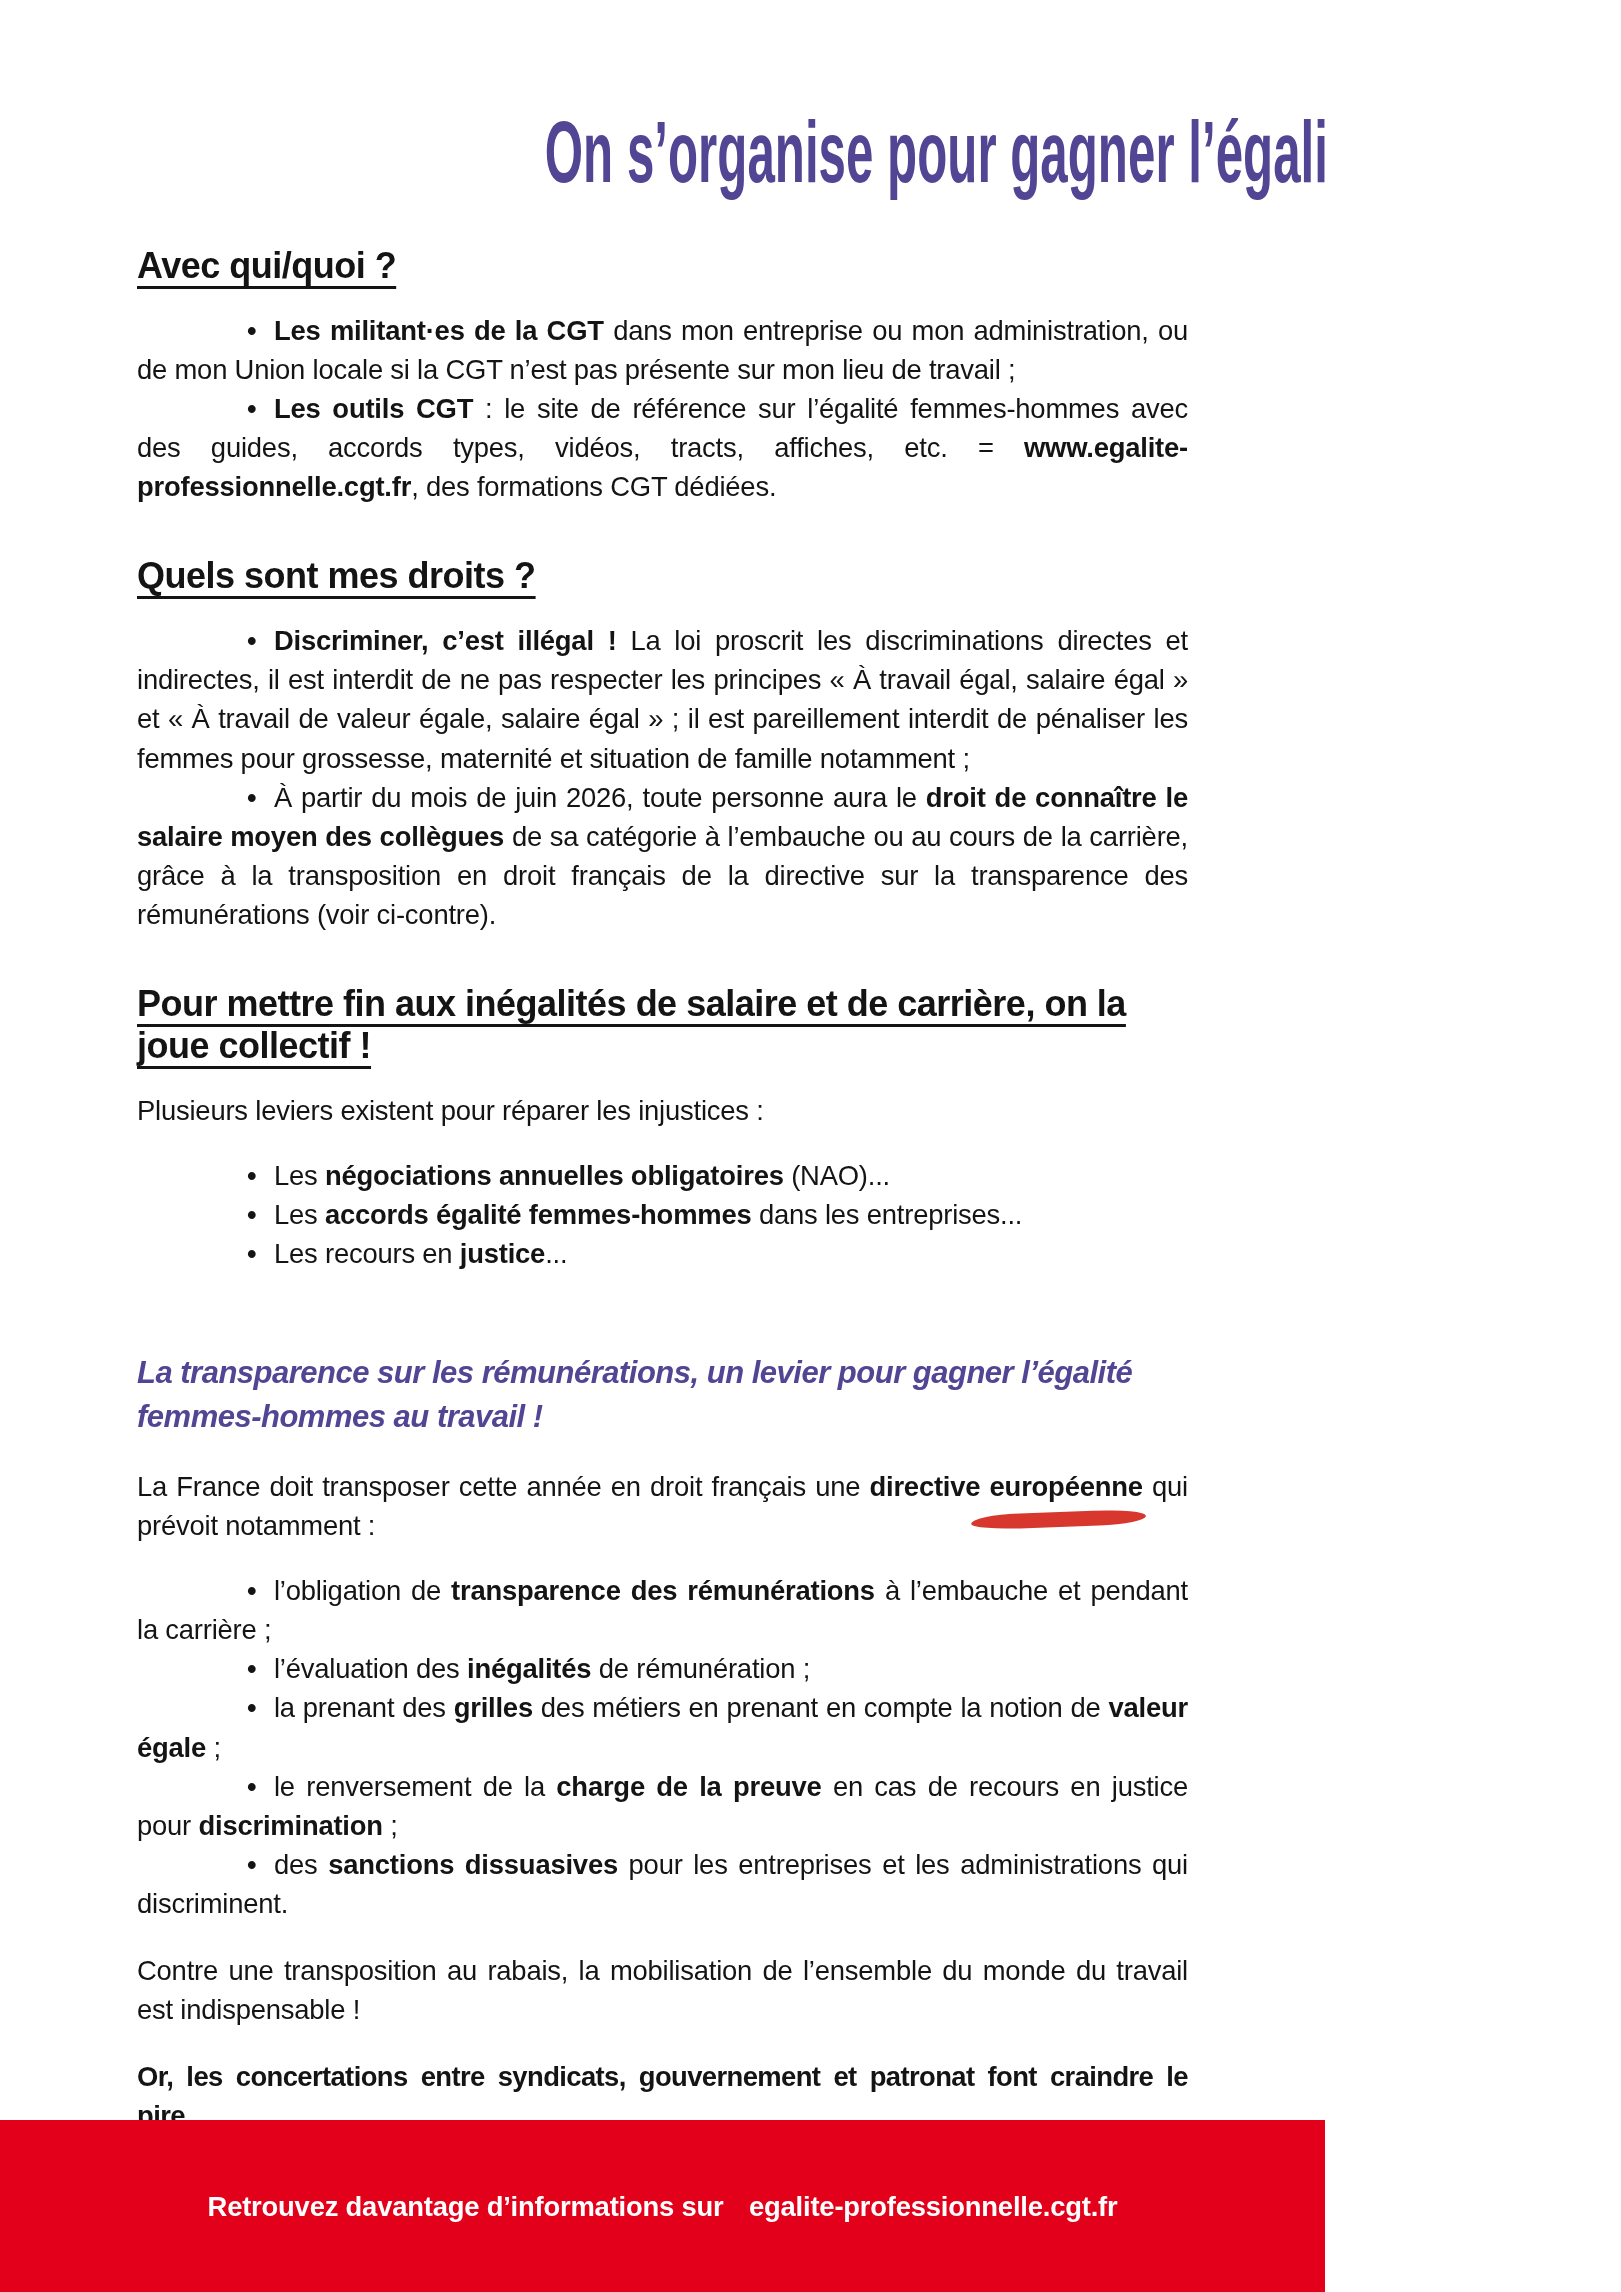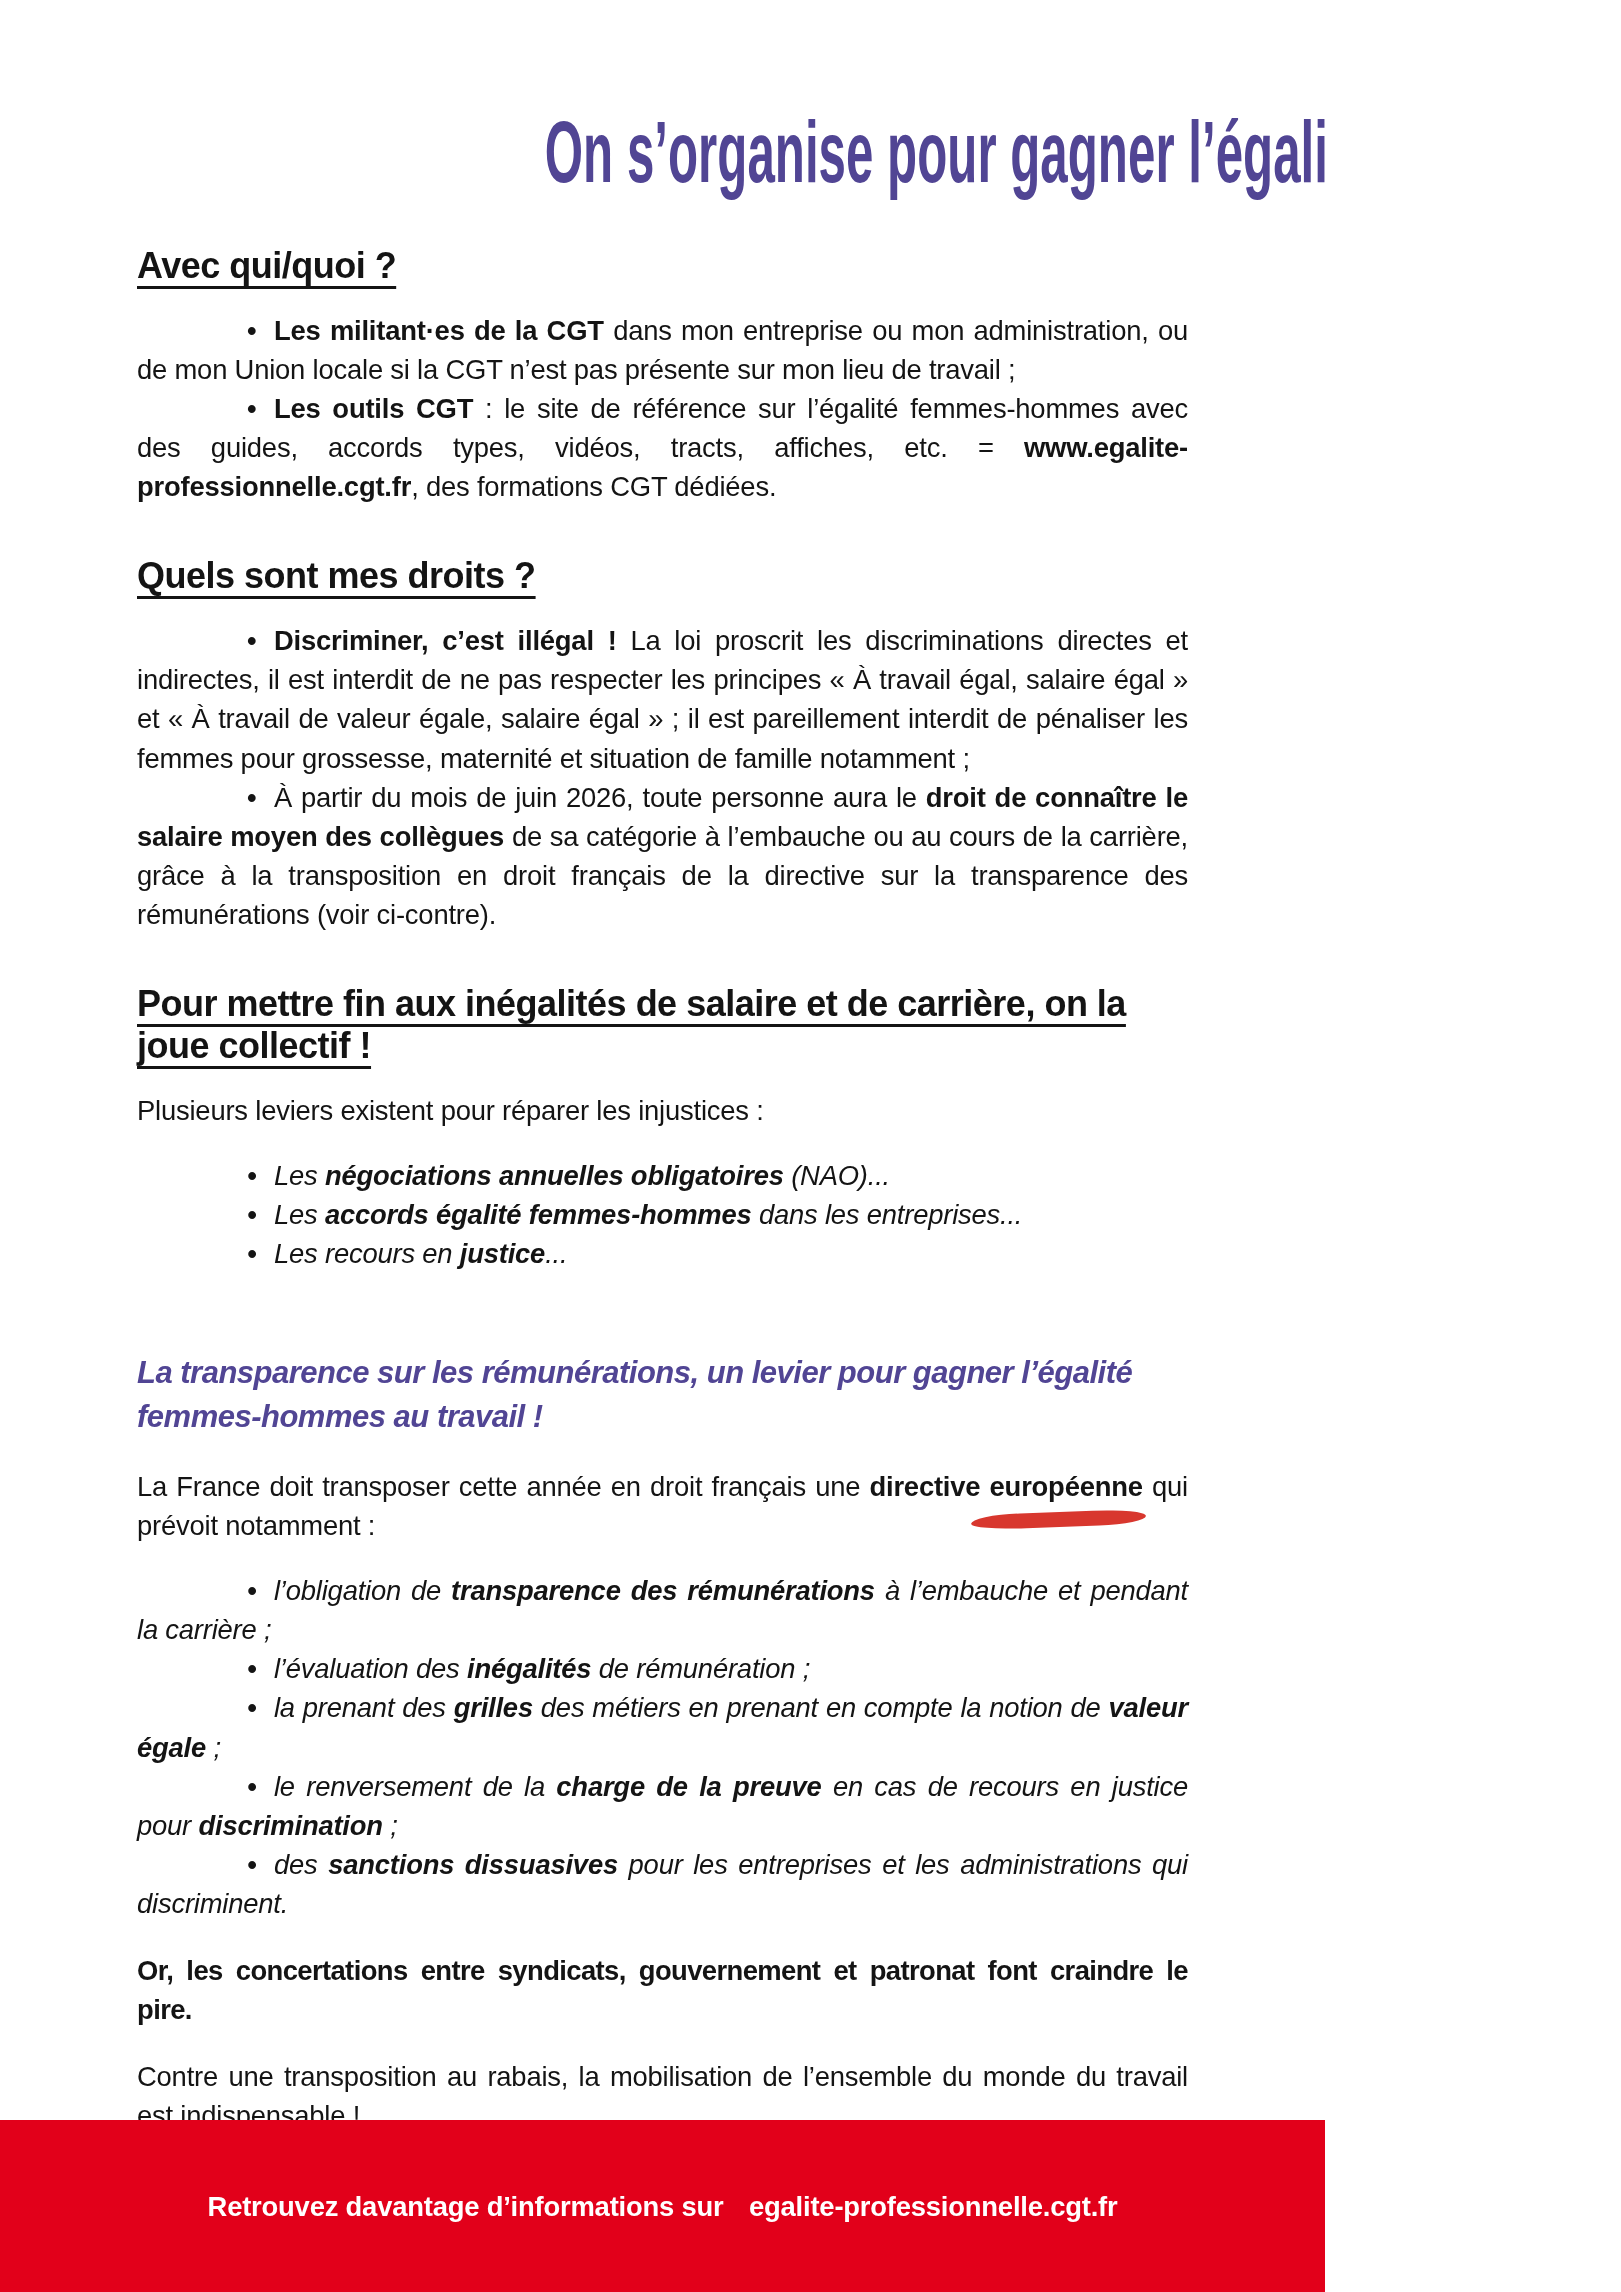--- a/index.html
+++ b/index.html
@@ -42,21 +42,21 @@
     margin: 0;
     font-size: 27.4px;
     line-height: 1.43;
     letter-spacing: -0.2px;
     text-align: justify;
   }
   .bullet { text-indent: 110px; }
   .dot { padding-right: 17.6px; }
   .b { font-weight: 700; }
 
-  .gap-top { margin-top: 25.5px; font-style: italic; }
+  .gap-top { margin-top: 25.5px; }
   .intro-gap { margin-top: 29px; }
   .p-gap { margin-top: 37px; }
   .p-gap-sm { margin-top: 27.4px; }
   .bold-p { font-weight: 700; letter-spacing: -0.6px; }
 
   h2.lead {
     margin: 78px 0 0 0;
     color: var(--purple, #514594);
     font-size: 31px;
     line-height: 1.4;
@@ -132,22 +132,22 @@
     <h2 class="lead">La transparence sur les rémunérations, un levier pour gagner l’égalité femmes-hommes au travail !</h2>
     <p class="body-p intro-gap"><span>La France doit transposer cette année en droit français une </span><span class="b swoosh">directive européenne</span><span> qui prévoit notamment :</span></p>
     <div class="blist gap-top">
         <p class="bullet"><span class="dot b">•</span><span>l’obligation de </span><span class="b">transparence des rémunérations</span><span> à l’embauche et pendant la carrière ;</span></p>
         <p class="bullet"><span class="dot b">•</span><span>l’évaluation des </span><span class="b">inégalités</span><span> de rémunération ;</span></p>
         <p class="bullet"><span class="dot b">•</span><span>la prenant des </span><span class="b">grilles</span><span> des métiers en prenant en compte la notion de </span><span class="b">valeur égale</span><span> ;</span></p>
         <p class="bullet"><span class="dot b">•</span><span>le renversement de la </span><span class="b">charge de la preuve</span><span> en cas de recours en justice pour </span><span class="b">discrimination</span><span> ;</span></p>
         <p class="bullet"><span class="dot b">•</span><span>des </span><span class="b">sanctions dissuasives</span><span> pour les entreprises et les administrations qui discriminent.</span></p>
       </div>
 
+    <p class="body-p p-gap-sm">Contre une transposition au rabais, la mobilisation de l’ensemble du monde du travail est indispensable !</p>
     <p class="body-p p-gap-sm bold-p">Or, les concertations entre syndicats, gouvernement et patronat font craindre le pire.</p>
-    <p class="body-p p-gap-sm">Contre une transposition au rabais, la mobilisation de l’ensemble du monde du travail est indispensable !</p>
 
   </div>
 
   <div class="footer">
     <p>Retrouvez davantage d’informations sur</p>
     <p>egalite-professionnelle.cgt.fr</p>
   </div>
 </div>
 
 

